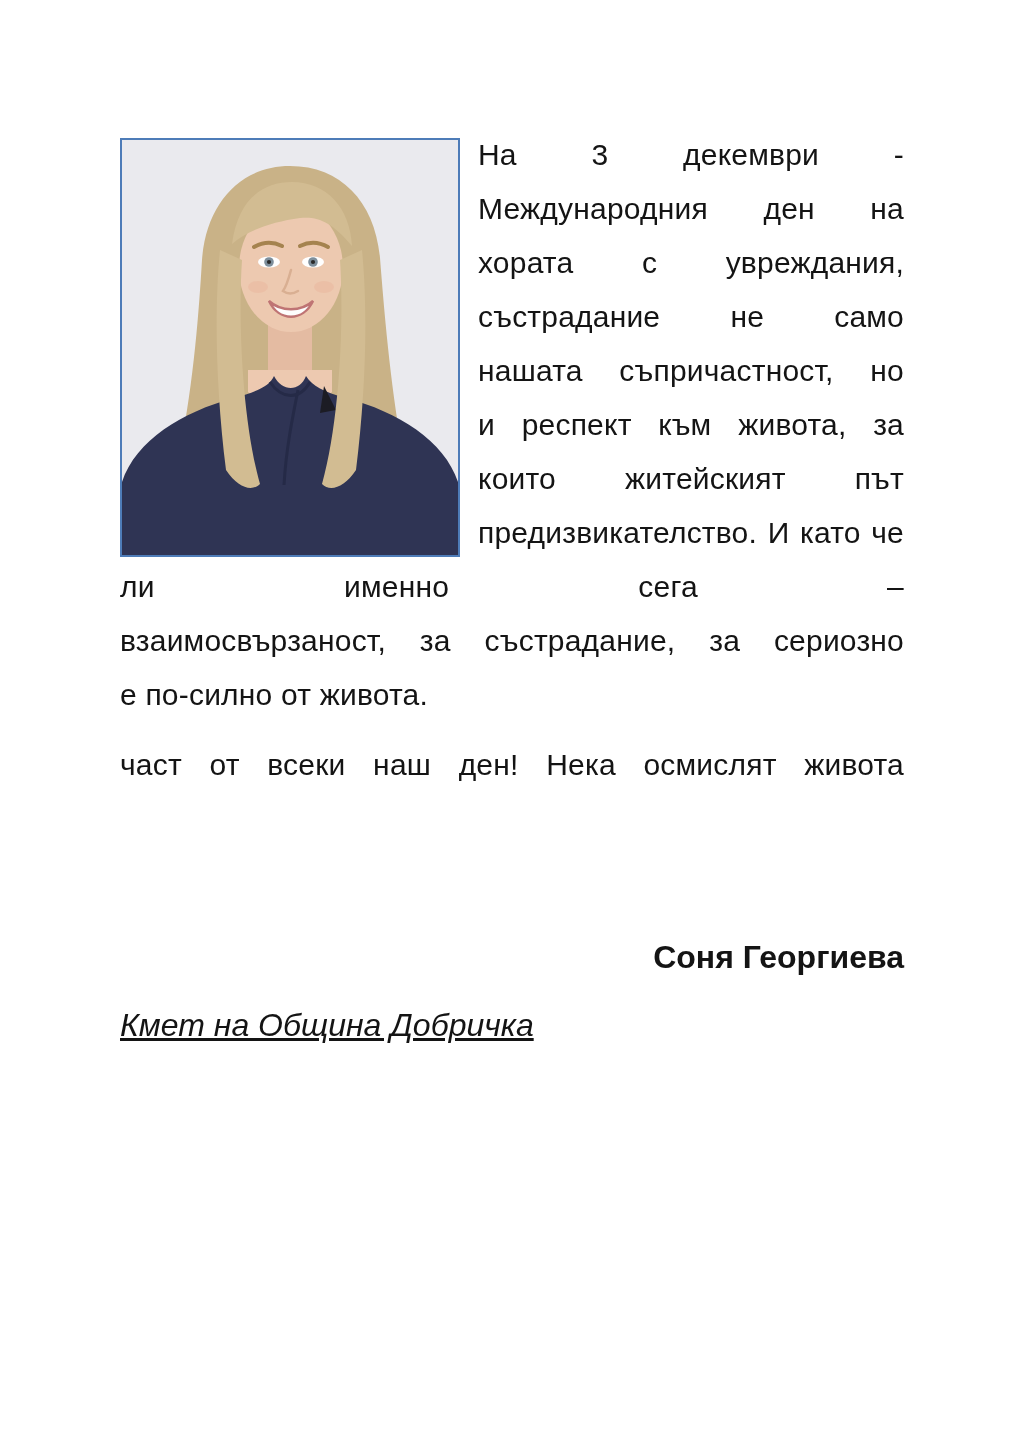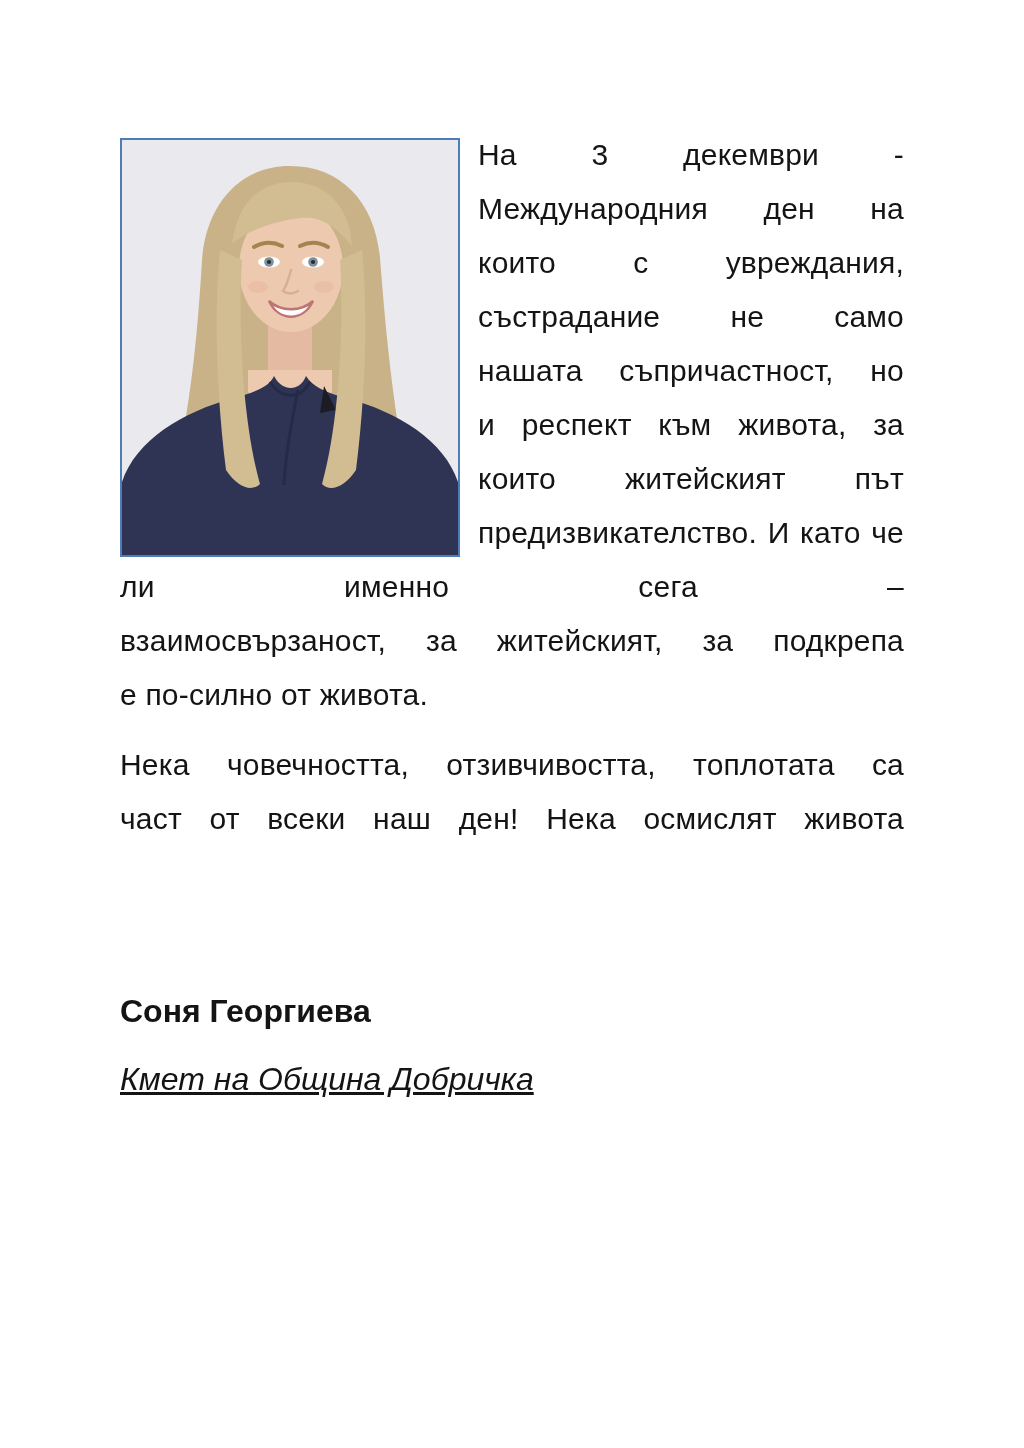--- a/index.html
+++ b/index.html
@@ -32,20 +32,21 @@
     text-align:justify;
     text-align-last:justify;
   }
   .para2{margin-top:16px;}
   .sig-name{
     clear:both;
     margin-top:138px;
     font-size:32px;
     line-height:54px;
     font-weight:bold;
+    text-align:right;
   }
   .sig-title{
     margin-top:14px;
     font-size:32px;
     line-height:54px;
     font-style:italic;
     text-decoration:underline;
   }
 </style>
 </head>
@@ -98,31 +99,30 @@
       <path d="M147,161 C159,172 179,172 191,161 C181,182 157,182 147,161 Z" fill="#fdfdfd" stroke-width="2.5" stroke="#bf7474"></path>
 
       <ellipse cx="136" cy="147" rx="10" ry="6" fill="#e8b49c" opacity="0.45"></ellipse>
       <ellipse cx="202" cy="147" rx="10" ry="6" fill="#e8b49c" opacity="0.45"></ellipse>
     </svg>
   </div>
 
   <div>
     <div class="line just">На 3 декември -</div>
     <div class="line just">Международния ден на</div>
-    <div class="line just">които с увреждания,</div>
+    <div class="line just">хората с увреждания,</div>
     <div class="line just">състрадание не само</div>
     <div class="line just">нашата съпричастност, но</div>
     <div class="line just">и респект към живота, за</div>
     <div class="line just">които житейският път</div>
     <div class="line just">предизвикателство. И като че ли именно сега –</div>
-    <div class="line just">взаимосвързаност, за житейският, за подкрепа</div>
+    <div class="line just">взаимосвързаност, за състрадание, за сериозно</div>
     <div class="line">е по-силно от живота.</div>
   </div>
 
   <div class="para2">
-    <div class="line just">Нека човечността, отзивчивостта, топлотата са</div>
     <div class="line just">част от всеки наш ден! Нека осмислят живота</div>
   </div>
 
   <div class="sig-name">Соня Георгиева</div>
   <div class="sig-title">Кмет на Община Добричка</div>
 
 </div>
 
 </body></html>

